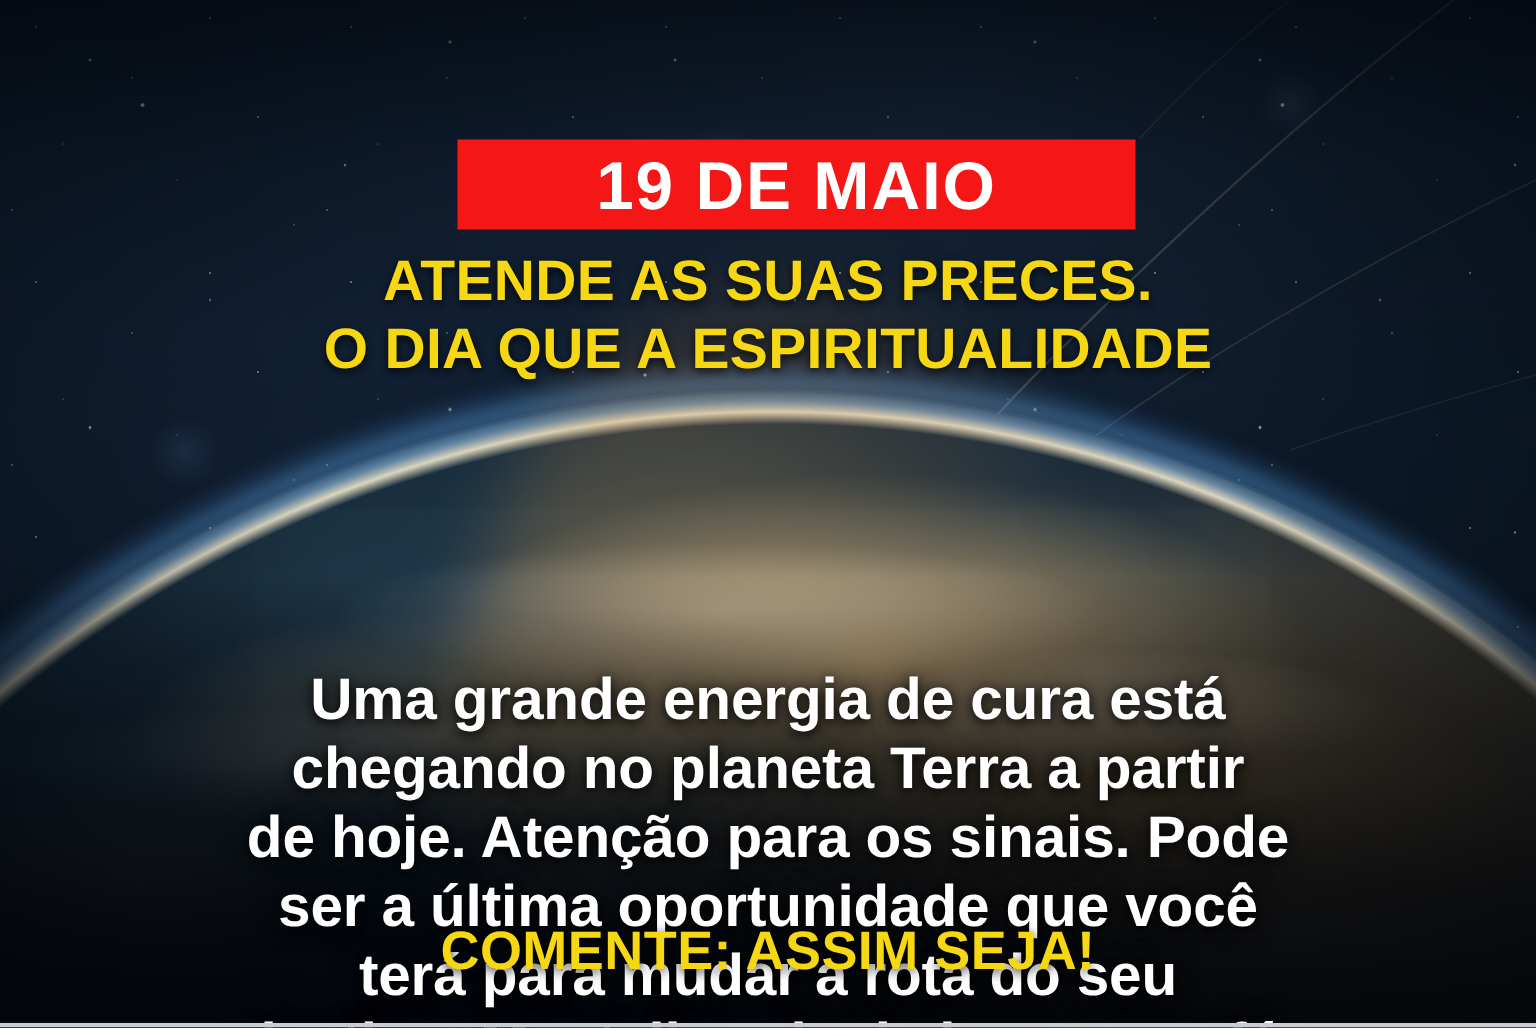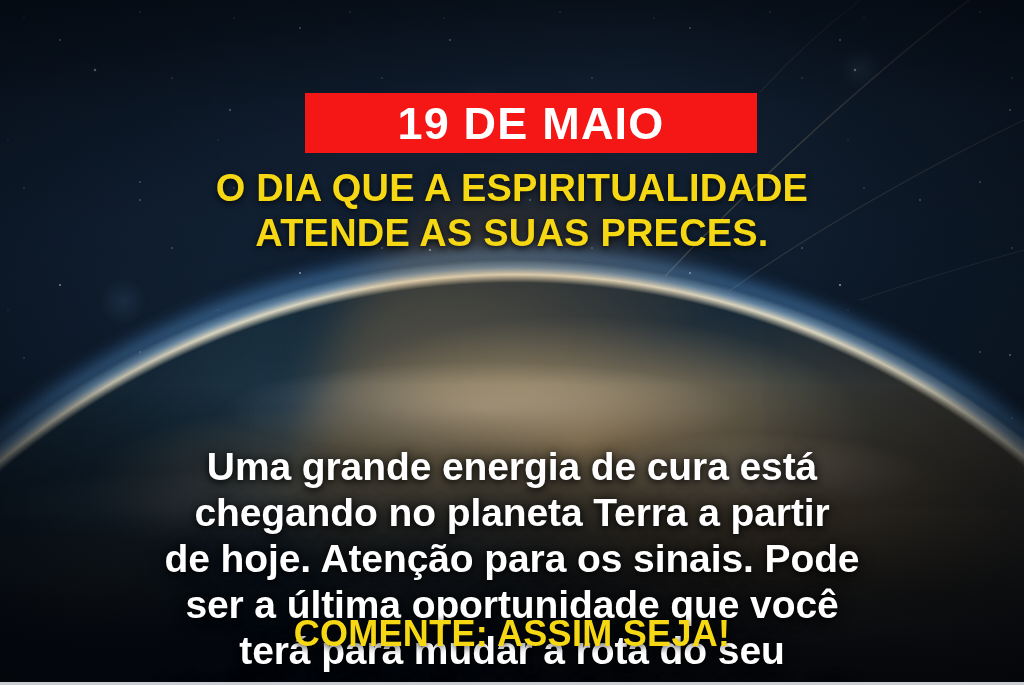--- a/index.html
+++ b/index.html
@@ -276,22 +276,22 @@
   <div class="vignette"></div>
   <div class="bottom-scrim"></div>
 
   <div class="content">
 
     <div class="date-banner">
       <span class="date-banner-text">19 DE MAIO</span>
     </div>
 
     <div class="headline">
+      <span class="hl-line">ATENDE AS SUAS PRECES.</span>
       <span class="hl-line">O DIA QUE A ESPIRITUALIDADE</span>
-      <span class="hl-line">ATENDE AS SUAS PRECES.</span>
     </div>
 
     <div class="body-copy">
       <span class="bc-line">Uma grande energia de cura está</span>
       <span class="bc-line">chegando no planeta Terra a partir</span>
       <span class="bc-line">de hoje. Atenção para os sinais. Pode</span>
       <span class="bc-line">ser a última oportunidade que você</span>
       <span class="bc-line">terá para mudar a rota do seu</span>
       <span class="bc-line">destino. Mentalize sinais boas com fé.</span>
     </div>

